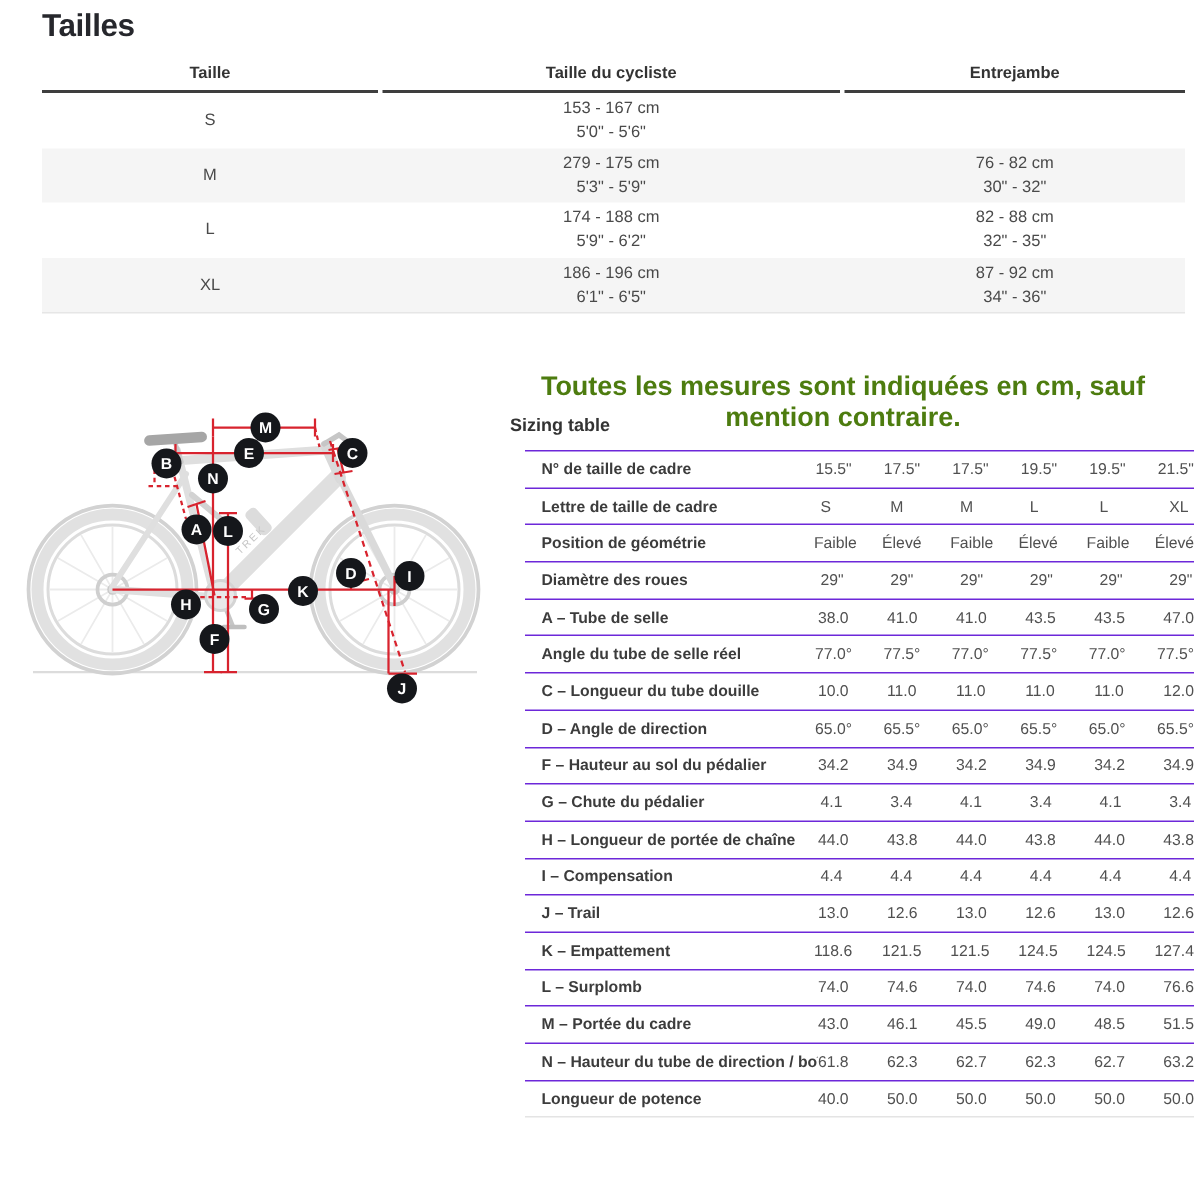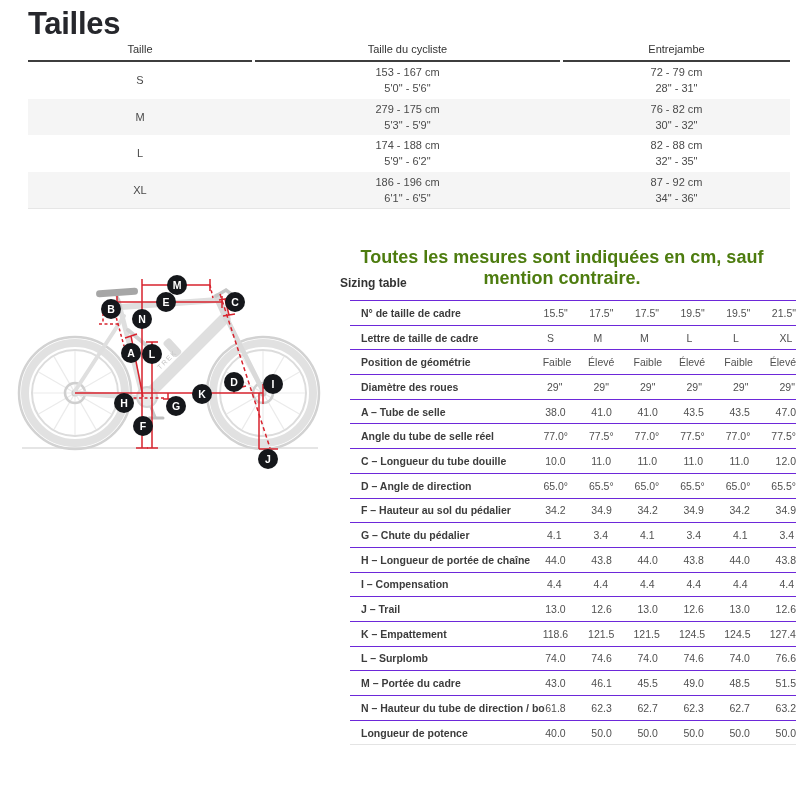--- a/index.html
+++ b/index.html
@@ -1,23 +1,23 @@
 <!DOCTYPE html>
 <html><head>
 <meta charset="utf-8">
 <style>
   html,body{margin:0;padding:0;background:#fff;}
   .page{position:relative;width:800px;height:800px;background:#fff;overflow:hidden;
         font-family:"Liberation Sans",sans-serif;color:#4a4a4a;}
-  .h1{position:absolute;font-size:31px;font-weight:800;color:#26272c;letter-spacing:-.3px;}
+  .h1{position:absolute;font-size:21px;font-weight:800;color:#26272c;letter-spacing:-.3px;}
   
   .t-table{position:absolute;left:28px;top:38px;width:762px;}
   .t-head{display:flex;gap:3px;height:24px;}
   .t-head .hc{display:flex;align-items:center;justify-content:center;
-      font-size:11px;font-weight:400;color:#333;border-bottom:2px solid #3e3e3e;box-sizing:border-box;}
+      font-size:11px;font-weight:700;color:#333;border-bottom:2px solid #3e3e3e;box-sizing:border-box;}
   .t-row{display:flex;gap:3px;height:36.5px;}
   .t-row.alt{background:#f5f5f5;}
   .t-row .c{display:flex;flex-direction:column;align-items:center;justify-content:center;
       font-size:11px;line-height:16px;color:#4a4a4a;}
   .w1{width:224px;} .w2{width:305px;} .w3{width:227px;}
   .t-foot{height:0;border-bottom:1px solid #e6e6e6;}
   
   .geo-note{position:absolute;left:347px;top:247px;width:430px;
       font-size:18px;font-weight:700;color:#4d7c0f;text-align:center;}
   .geo-title{position:absolute;left:340px;top:276px;font-size:12px;font-weight:700;color:#333;}
@@ -41,24 +41,20 @@
         <div class="hc w1">Taille</div>
         <div class="hc w2">Taille du cycliste</div>
         <div class="hc w3">Entrejambe</div>
       </div>
     <div id="tailles-body">
         <div class="t-row">
           <div class="c w1">S</div>
           <div class="c w2">
             <div class="">153 - 167 cm</div>
             <div class="">5'0" - 5'6"</div>
-          </div>
-          <div class="c w3">
-            <div class="">72 - 79 cm</div>
-            <div class="">28" - 31"</div>
           </div>
         </div>
         <div class="t-row alt">
           <div class="c w1">M</div>
           <div class="c w2">
             <div class="">279 - 175 cm</div>
             <div class="">5'3" - 5'9"</div>
           </div>
           <div class="c w3">
             <div class="">76 - 82 cm</div>

